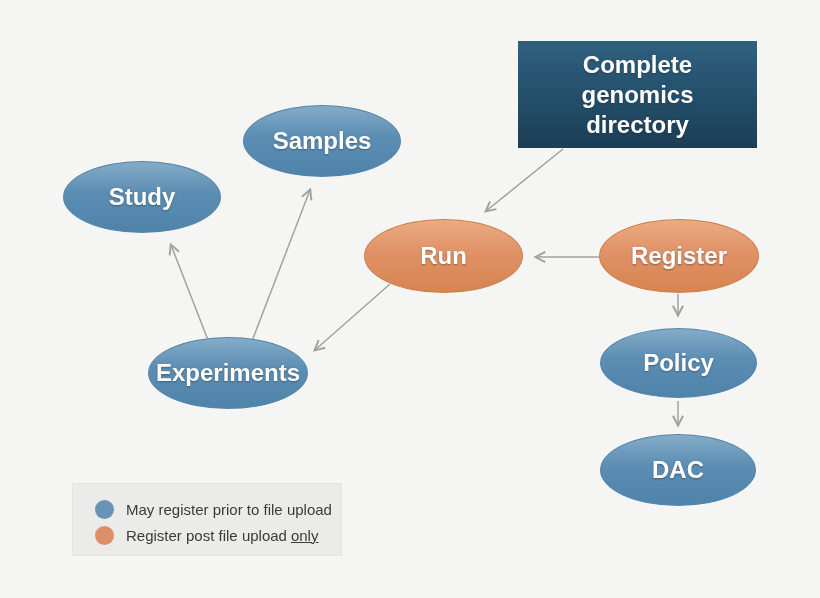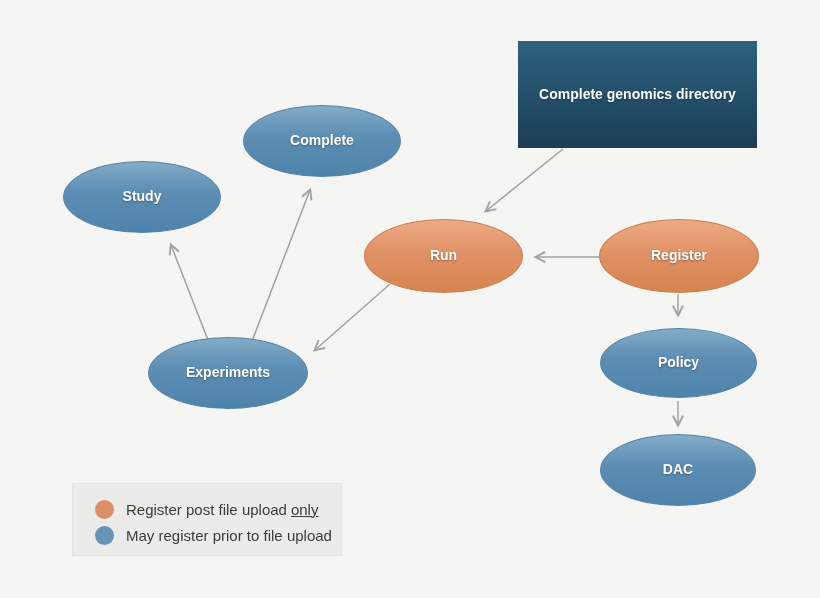--- a/index.html
+++ b/index.html
@@ -21,21 +21,21 @@
   }
 
   .node {
     position: absolute;
     display: flex;
     align-items: center;
     justify-content: center;
     text-align: center;
     color: #ffffff;
     font-weight: bold;
-    font-size: 14px;
+    font-size: 24px;
     text-shadow: 0 1px 2px rgba(40,40,40,0.45);
     line-height: 1.25;
   }
   .ellipse { border-radius: 50%; }
   .blue-node {
     background: linear-gradient(180deg, #84acc8 0%, #5d8eb4 42%, #4e83aa 100%);
     border: 1px solid #5284a9;
   }
   .orange-node {
     background: linear-gradient(180deg, #ecab83 0%, #e09166 45%, #d7844f 100%);
@@ -108,21 +108,21 @@
       <line x1="678" y1="294" x2="678" y2="315" marker-end="url(#open-arrow)"></line>
       <line x1="678" y1="401" x2="678" y2="425" marker-end="url(#open-arrow)"></line>
     </g>
   </svg>
 
   <div id="node-directory" class="node rect-node">
     <span>Complete genomics directory</span>
   </div>
 
   <div id="node-samples" class="node ellipse blue-node">
-    <span>Complete</span>
+    <span>Samples</span>
   </div>
 
   <div id="node-run" class="node ellipse orange-node">
     <span>Run</span>
   </div>
 
   <div id="node-study" class="node ellipse blue-node">
     <span>Study</span>
   </div>
 
@@ -137,24 +137,24 @@
   <div id="node-dac" class="node ellipse blue-node">
     <span>DAC</span>
   </div>
 
   <div id="node-policy" class="node ellipse blue-node">
     <span>Policy</span>
   </div>
 
   <div id="legend">
     <div class="legend-row">
+      <span class="swatch swatch-blue"></span>
+      <span class="legend-text">May register prior to file upload</span>
+      <span class="legend-underlined"></span>
+    </div>
+    <div class="legend-row">
       <span class="swatch swatch-orange"></span>
       <span class="legend-text">Register post file upload</span>
       <span class="legend-underlined">only</span>
-    </div>
-    <div class="legend-row">
-      <span class="swatch swatch-blue"></span>
-      <span class="legend-text">May register prior to file upload</span>
-      <span class="legend-underlined"></span>
     </div>
   </div>
 
 </div>
 
 </body></html>

